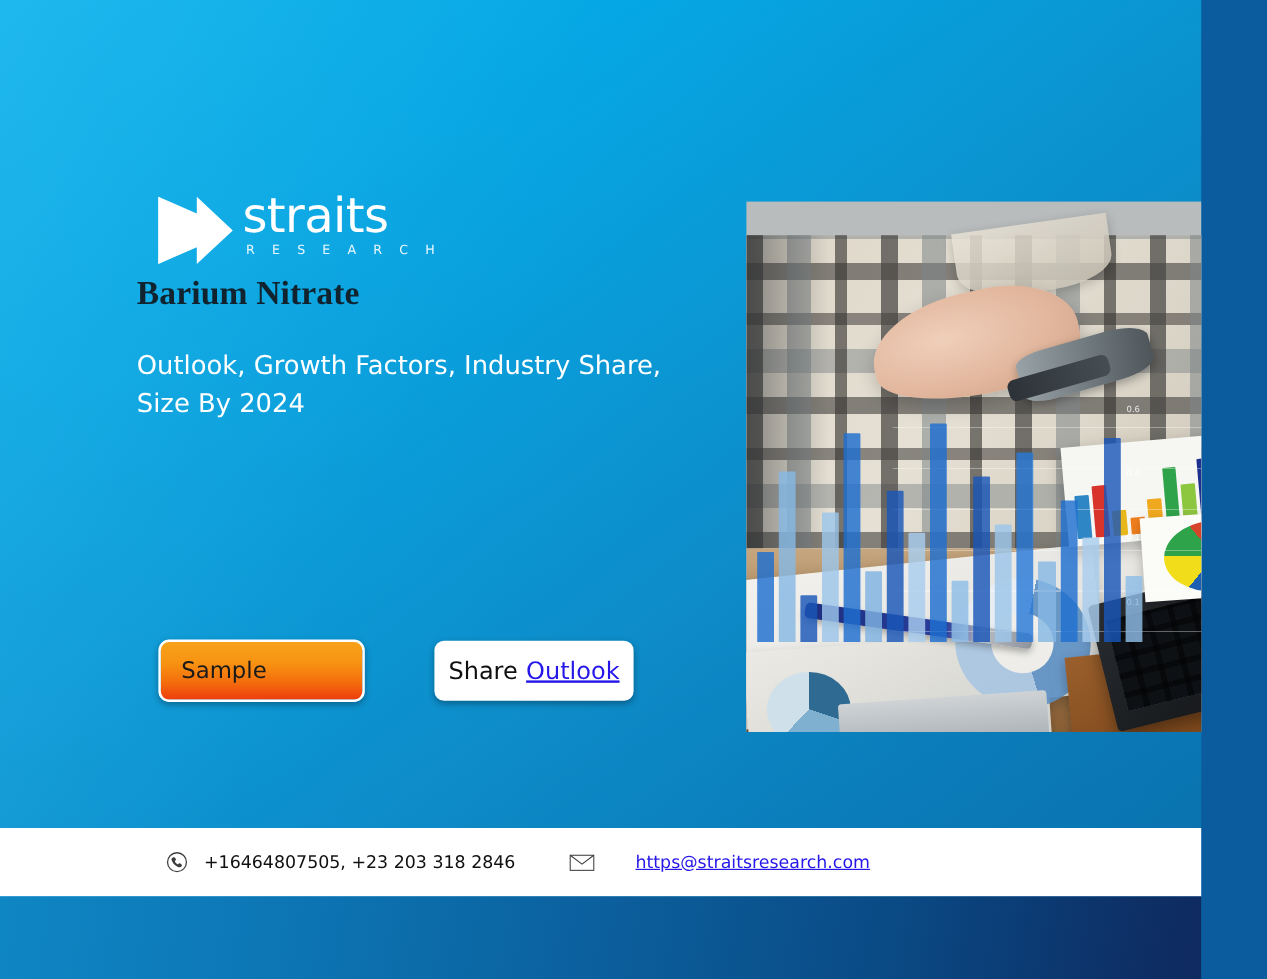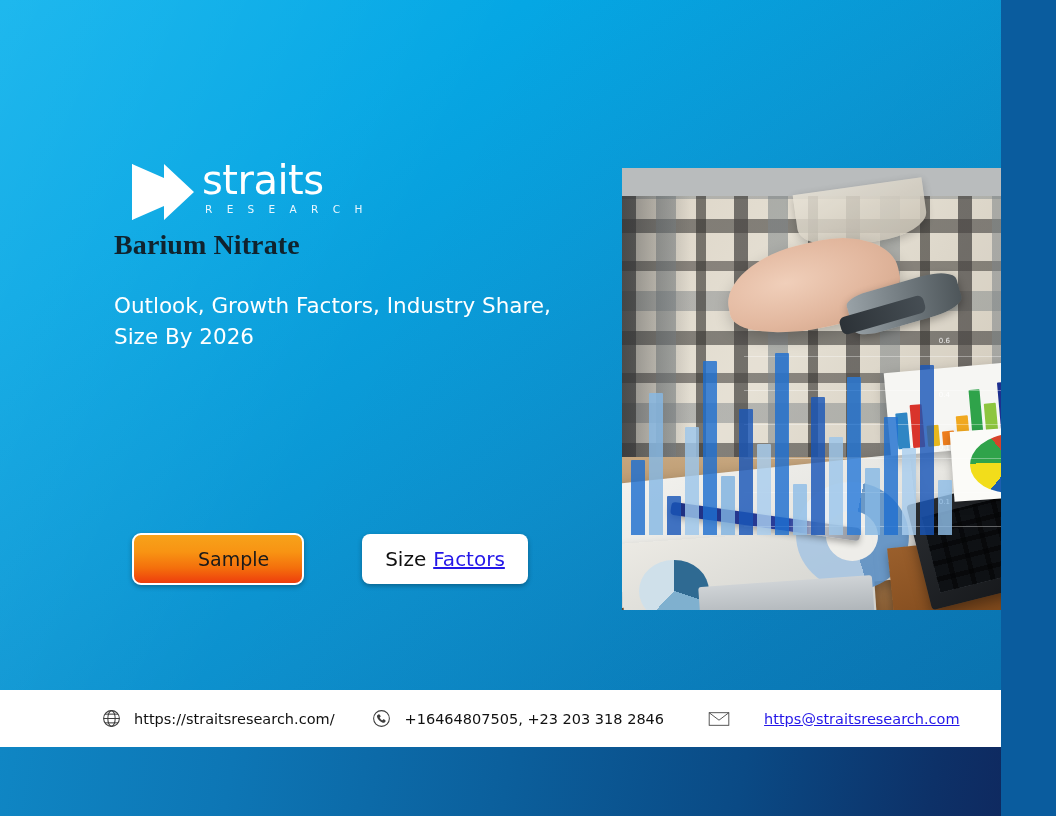--- a/index.html
+++ b/index.html
@@ -70,21 +70,20 @@
 
   .btn-sample {
     position:relative;
     width:172px; height:52px;
     border-radius:9px;
     border:2px solid #ffffff;
     background:linear-gradient(180deg,#f7a21a 0%, #f89413 35%, #f4700c 68%, #ee3d0d 100%);
     box-shadow:0 2px 5px rgba(0,0,0,.30);
     display:flex; align-items:center;
     cursor:pointer;
-    padding-left:47px;
   }
   .btn-sample span{
     margin-left:17px;
     font-family:"DejaVu Sans", sans-serif;
     font-size:19px; color:#1a1a1a;
   }
 
   .btn-view {
     width:166px; height:50px;
     margin-left:58px;
@@ -334,29 +333,29 @@
         <polygon points="2,2 2,58 34,44 34,58 64,30 34,2 34,16" fill="#ffffff"></polygon>
         <polygon points="2,2 2,58 40,30" fill="#ffffff"></polygon>
       </svg>
       <div class="logo-text">
         <div class="logo-word">straits</div>
         <div class="logo-sub">R E S E A R C H</div>
       </div>
     </div>
 
     <div class="product-name">Barium Nitrate</div>
-    <div class="headline">Outlook, Growth Factors, Industry Share, Size By 2026</div>
+    <div class="headline">Outlook, Growth Factors, Industry Share, Size By 2024</div>
 
     <div class="btn-row">
       <div class="btn-sample">
         <span>Sample</span>
       </div>
       <div class="btn-view">
-        <span class="v-text">Size</span>
-        <span class="v-link">Factors</span>
+        <span class="v-text">Share</span>
+        <span class="v-link">Outlook</span>
       </div>
     </div>
   </div>
 
   <div class="photo">
     <div class="photo-inner">
       <div class="shirt">
         <div class="plaid"></div>
         <div class="shirt-shadowL"></div>
         <div class="collar"></div>
@@ -417,32 +416,20 @@
           <div class="ob" style="height: 47.8261%; background: rgb(168, 205, 238); opacity: 0.82;"></div>
           <div class="ob" style="height: 93.4783%; background: rgb(26, 87, 184); opacity: 0.82;"></div>
           <div class="ob" style="height: 30.4348%; background: rgb(143, 189, 230); opacity: 0.82;"></div>
         </div>
     </div>
   </div>
 
   <div class="footer-white">
     <div class="footer-items">
 
-      <div class="f-item">
-        <span class="f-ico">
-          <svg viewBox="0 0 24 24" width="21" height="21" fill="none" stroke="#3d3d3d" stroke-width="1.2">
-            <circle cx="12" cy="12" r="9"></circle>
-            <ellipse cx="12" cy="12" rx="4.2" ry="9"></ellipse>
-            <line x1="3" y1="12" x2="21" y2="12"></line>
-            <line x1="4.6" y1="7" x2="19.4" y2="7"></line>
-            <line x1="4.6" y1="17" x2="19.4" y2="17"></line>
-          </svg>
-        </span>
-        <span class="f-txt">https://straitsresearch.com/</span>
-      </div>
 
       <div class="gap-a"></div>
 
       <div class="f-item">
         <span class="f-ico">
           <svg viewBox="0 0 24 24" width="21" height="21" fill="none" stroke="#3d3d3d" stroke-width="1.2">
             <circle cx="12" cy="12" r="9"></circle>
             <path d="M8.2 7.6c.5-.5 1.2-.5 1.6 0l1 1.2c.35.42.3 1-.1 1.35l-.5.45c-.25.22-.3.58-.12.86.6.95 1.45 1.8 2.4 2.4.28.18.64.13.86-.12l.45-.5c.35-.4.93-.45 1.35-.1l1.2 1c.5.42.5 1.1 0 1.6l-.55.55c-.6.6-1.5.8-2.3.5a11.6 11.6 0 0 1-6.6-6.6c-.3-.8-.1-1.7.5-2.3z" fill="#3d3d3d" stroke="none"></path>
           </svg>
         </span>

